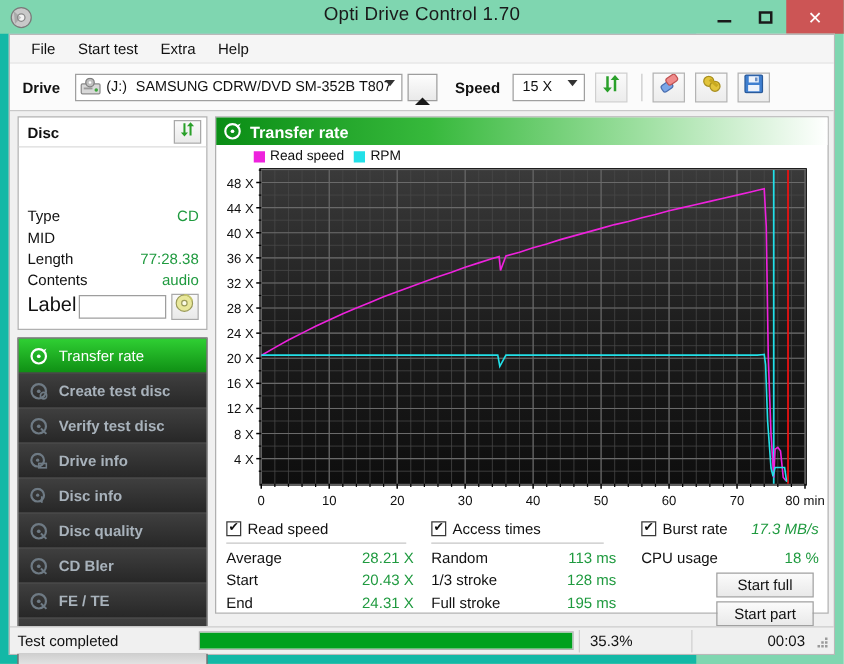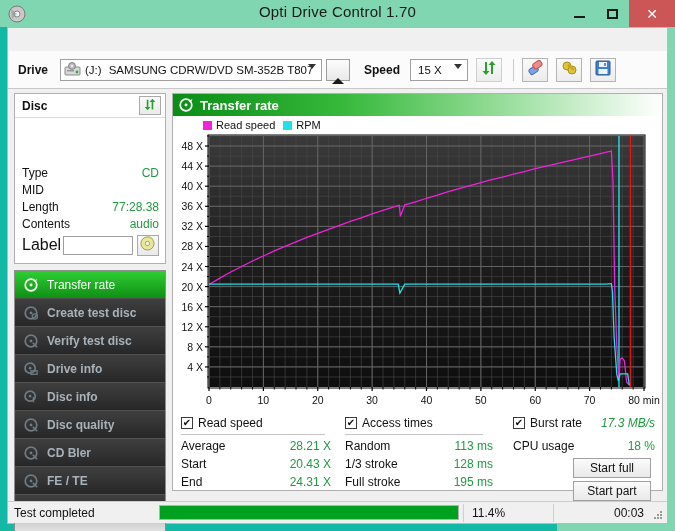--- a/index.html
+++ b/index.html
@@ -243,20 +243,26 @@
         </div>
       <div class="wbtn">
           <span class="max-glyph"></span>
         </div>
       <div class="wbtn close">✕</div>
     </div>
   </div>
 
   <div class="client">
 
+    <div class="menubar">
+      <div class="menu-item">File</div>
+      <div class="menu-item">Start test</div>
+      <div class="menu-item">Extra</div>
+      <div class="menu-item">Help</div>
+    </div>
 
     <div class="toolbar">
       <span class="tb-label">Drive</span>
 
       <div class="drive-combo">
         <span class="dicon">
           <svg width="17" height="15" viewBox="0 0 17 15">
             <rect x="1" y="5" width="15" height="8" rx="1" fill="#d8d8d8" stroke="#8a8a8a"></rect>
             <rect x="3" y="8" width="7" height="1.5" fill="#9a9a9a"></rect>
             <circle cx="13" cy="10" r="1.4" fill="#3ba63b"></circle>
@@ -734,21 +740,21 @@
           <div class="act-btn">Start part</div>
         </div>
       </div>
     </div>
 
     <div class="statusbar">
       <span class="sb-text">Test completed</span>
       <div class="sb-progress">
         <div class="fill" id="pbfill" style="width: 100%;"></div>
       </div>
-      <span class="sb-pct">11.4%</span>
+      <span class="sb-pct">35.3%</span>
       <span class="sb-time">00:03</span>
       <span class="grip">
         <svg width="12" height="12" viewBox="0 0 12 12">
           <g fill="#9a9a9a">
             <rect x="8" y="8" width="2" height="2"></rect>
               <rect x="5" y="8" width="2" height="2"></rect>
             <rect x="8" y="5" width="2" height="2"></rect>
               <rect x="2" y="8" width="2" height="2"></rect>
             <rect x="5" y="5" width="2" height="2"></rect>
               <rect x="8" y="2" width="2" height="2"></rect>

